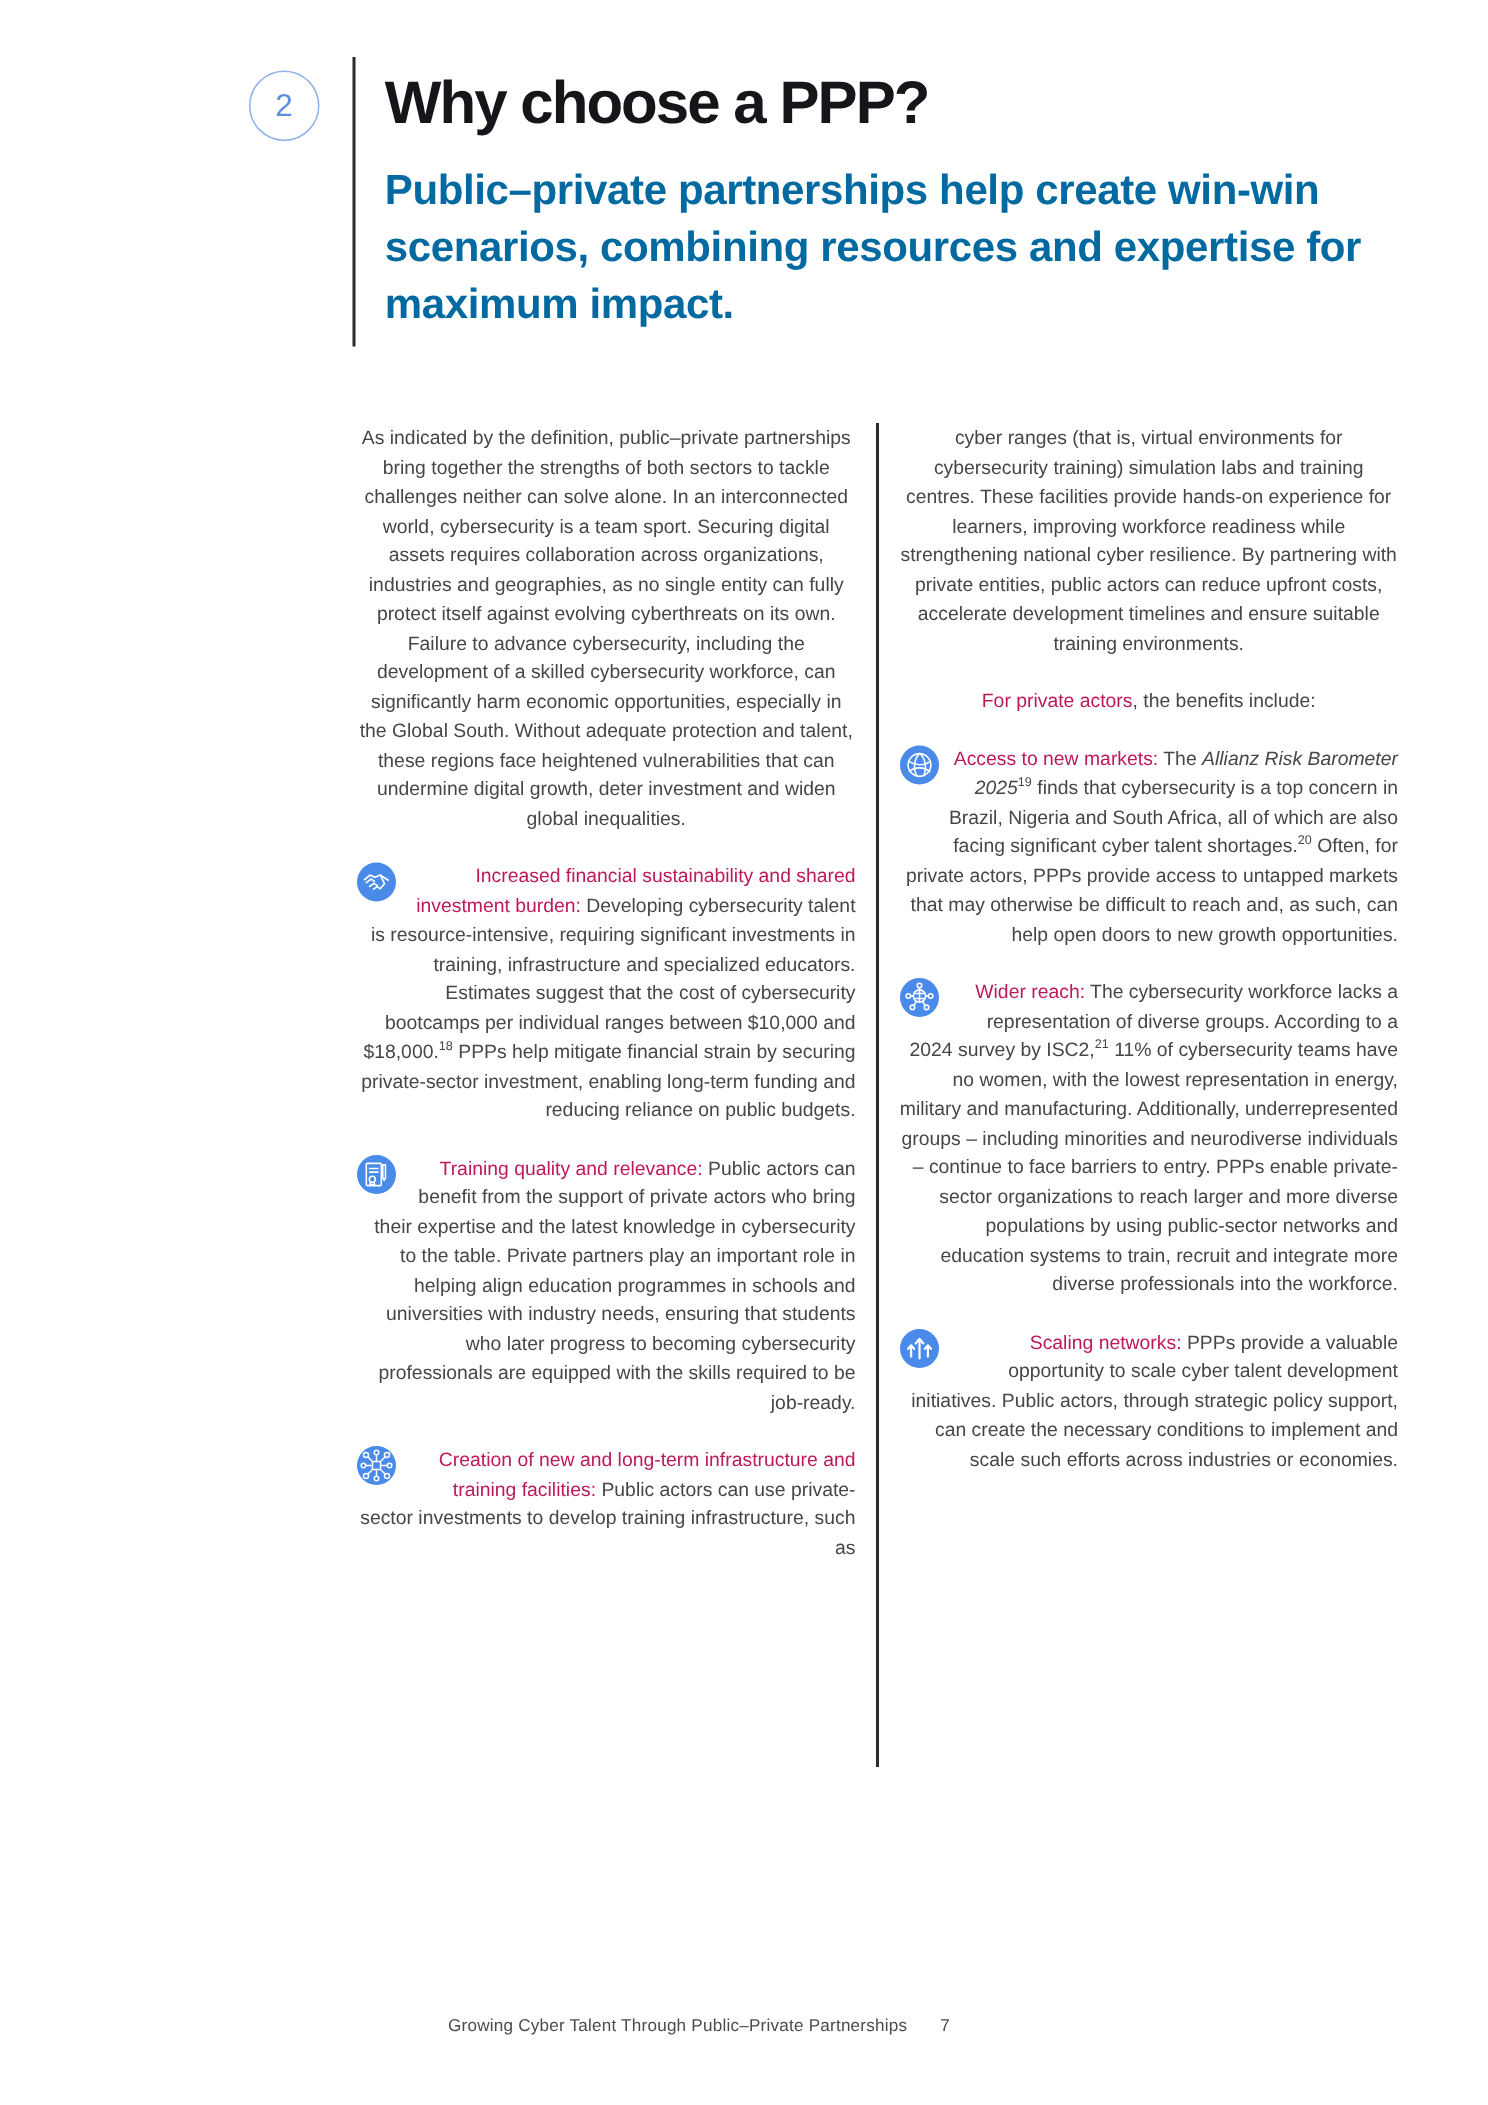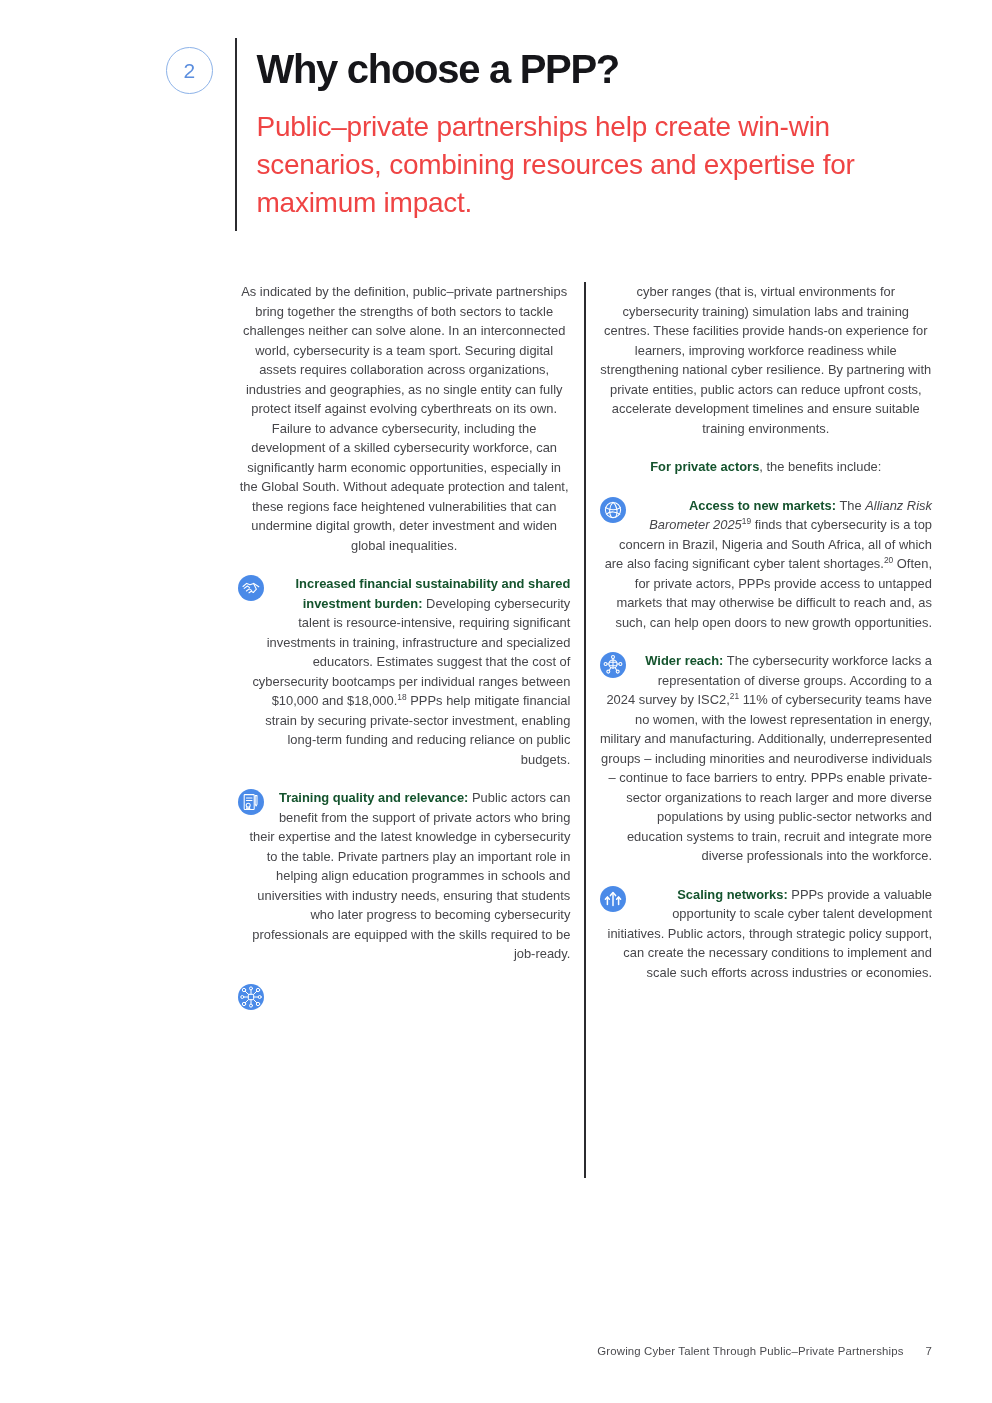--- a/index.html
+++ b/index.html
@@ -56,24 +56,24 @@
     font-size: 40px;
     line-height: 62px;
     font-weight: bold;
     color: #16161a;
     letter-spacing: -1.3px;
     margin: 0;
   }
   .subtitle {
     font-size: 28px;
     line-height: 38px;
-    color: #ef4444;
+    color: #0369a1;
     letter-spacing: -0.25px;
     margin: 8px 0 0 0;
-    font-weight: normal;
+    font-weight: bold;
   }
 
   
   .columns {
     position: absolute;
     left: 238px;
     top: 282px;
     width: 694px;
     display: flex;
   }
@@ -88,21 +88,21 @@
   .col-gap   { width: 14px; flex: 0 0 auto; }
   .col-rule {
     width: 1.3px;
     flex: 0 0 auto;
     background: #2b2b2f;
     height: 896px;
   }
   .col-gap2  { width: 14px; flex: 0 0 auto; }
 
   p { margin: 0 0 19px 0; text-align: center; }
-  b, strong { color: #14532d; font-weight: bold; }
+  b, strong { color: #be185d; font-weight: normal; }
   i, em { font-style: italic; }
   sup {
     font-size: 8.4px;
     vertical-align: super;
     line-height: 0;
   }
 
   
   .bullet { position: relative; margin: 0 0 19px 0; text-align: right; }
   .bullet .ico {
@@ -116,21 +116,21 @@
   }
   .bullet .ico svg { display: block; width: 26px; height: 26px; }
   .bullet .txt { }
   .bullet::after { content: ""; display: block; clear: both; }
 
   .footer {
     position: absolute;
     left: 0;
     top: 1345px;
     width: 932px;
-    text-align: right;
+    text-align: center;
     font-size: 11.4px;
     color: #4b4b4f;
     letter-spacing: 0.15px;
   }
   .footer .pg { margin-left: 22px; }
 </style>
 </head>
 <body>
 
 <div class="page">
@@ -200,20 +200,21 @@
             <line x1="18.8" y1="7.2" x2="15.7" y2="10.3"></line>
             <line x1="7.2" y1="18.8" x2="10.3" y2="15.7"></line>
             <line x1="18.8" y1="18.8" x2="15.7" y2="15.7"></line>
             <line x1="13" y1="5.9" x2="13" y2="10.3"></line>
             <line x1="13" y1="15.7" x2="13" y2="20.1"></line>
             <line x1="5.8" y1="13" x2="10.3" y2="13"></line>
             <line x1="15.7" y1="13" x2="20.2" y2="13"></line>
           </g>
             </svg>
         </span>
+        <span class="txt"><b>Creation of new and long-term infrastructure and training facilities:</b><span> Public actors can use private-sector investments to develop training infrastructure, such as</span></span>
       </div>
 
     </div>
 
     <div class="col-gap"></div>
     <div class="col-rule"></div>
     <div class="col-gap2"></div>
 
     <div class="col col-right">
 

